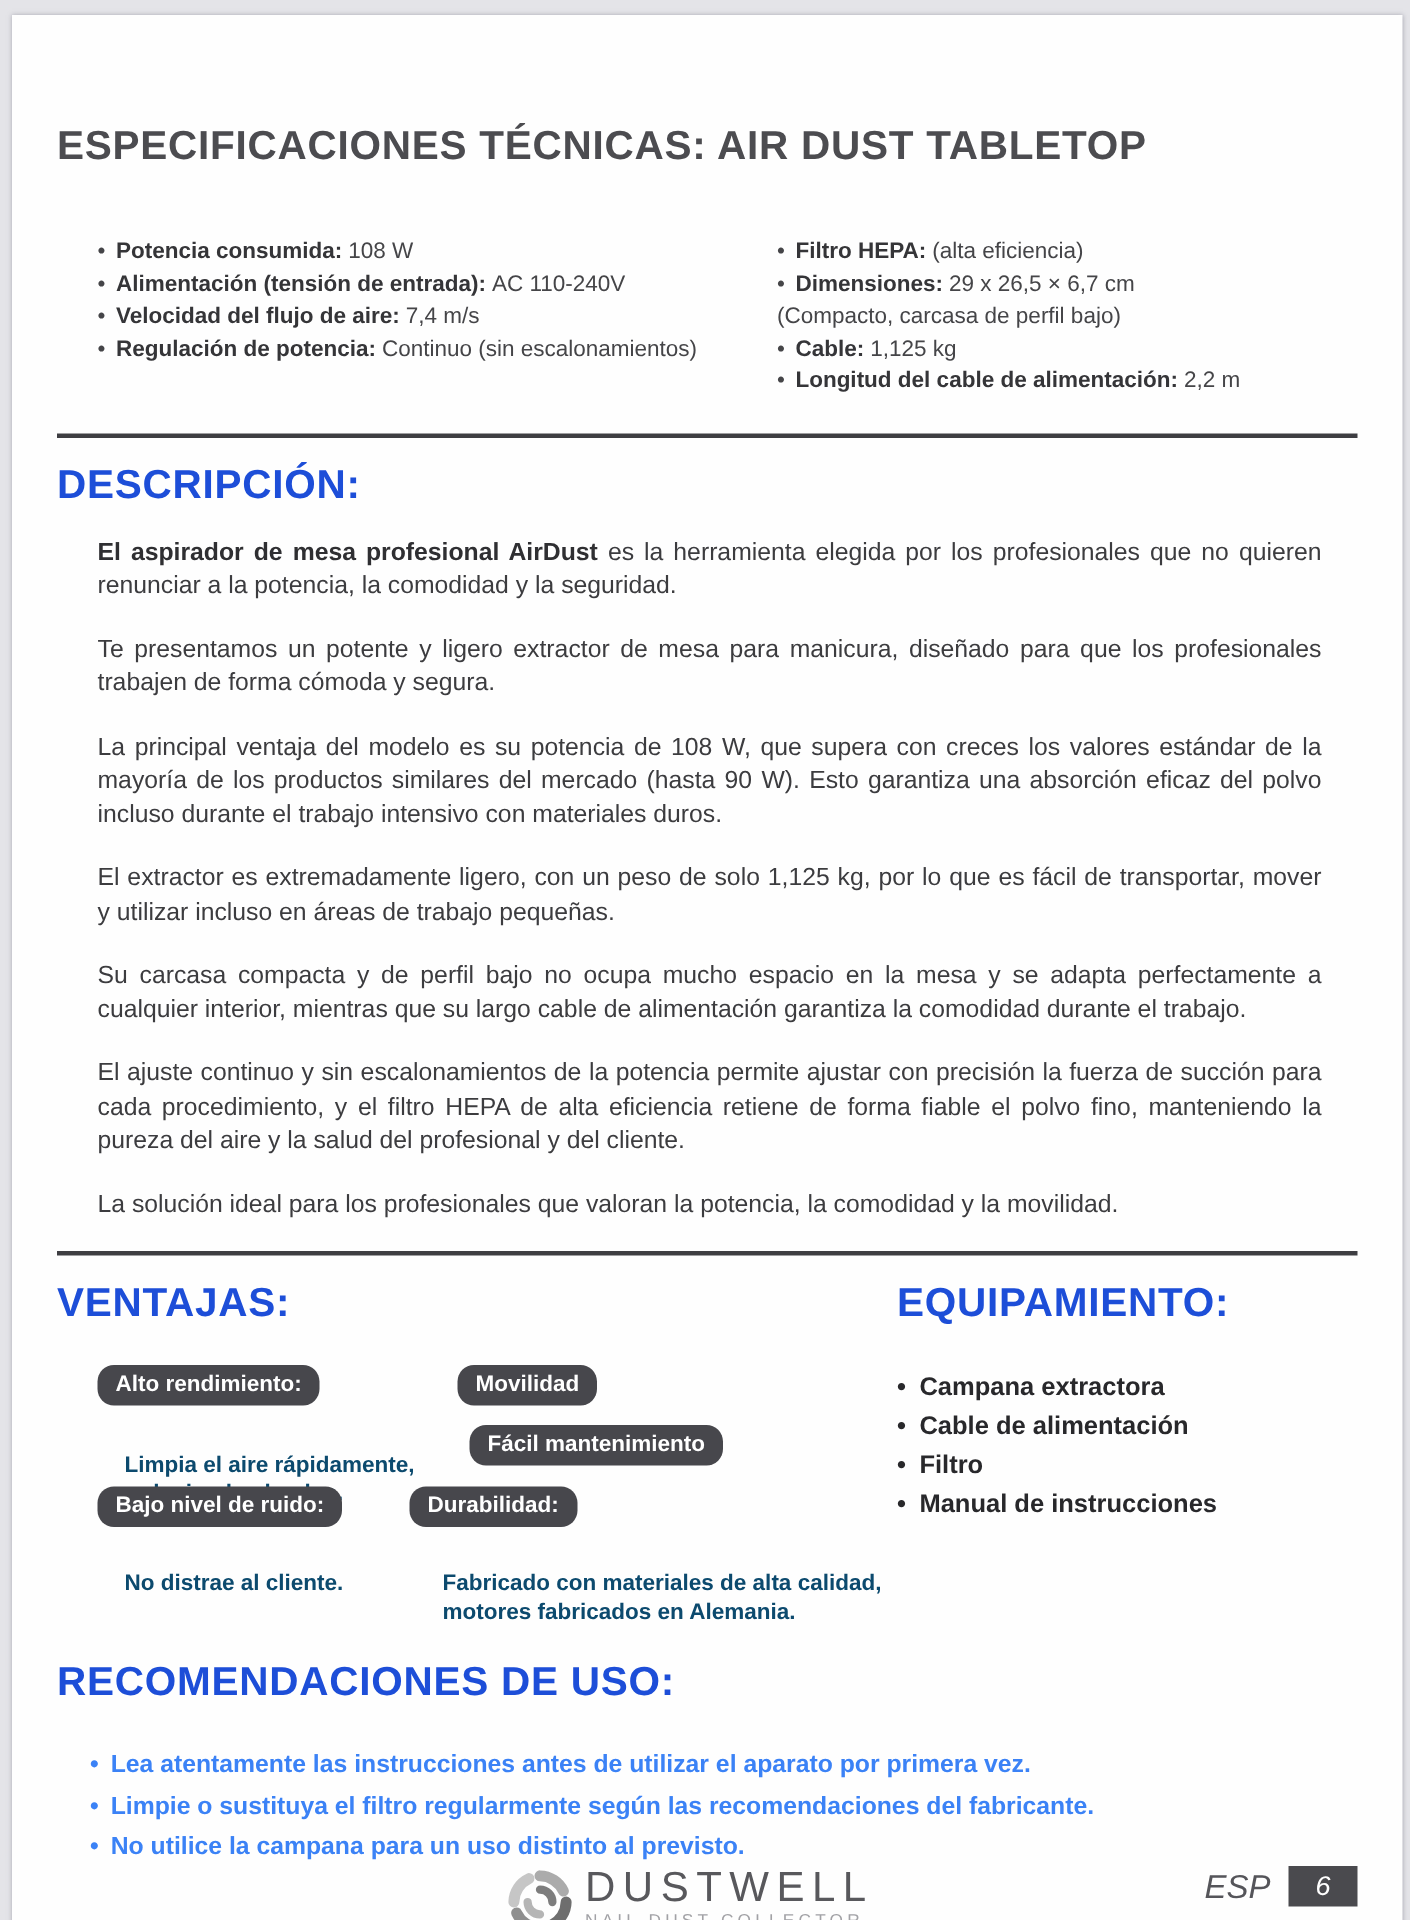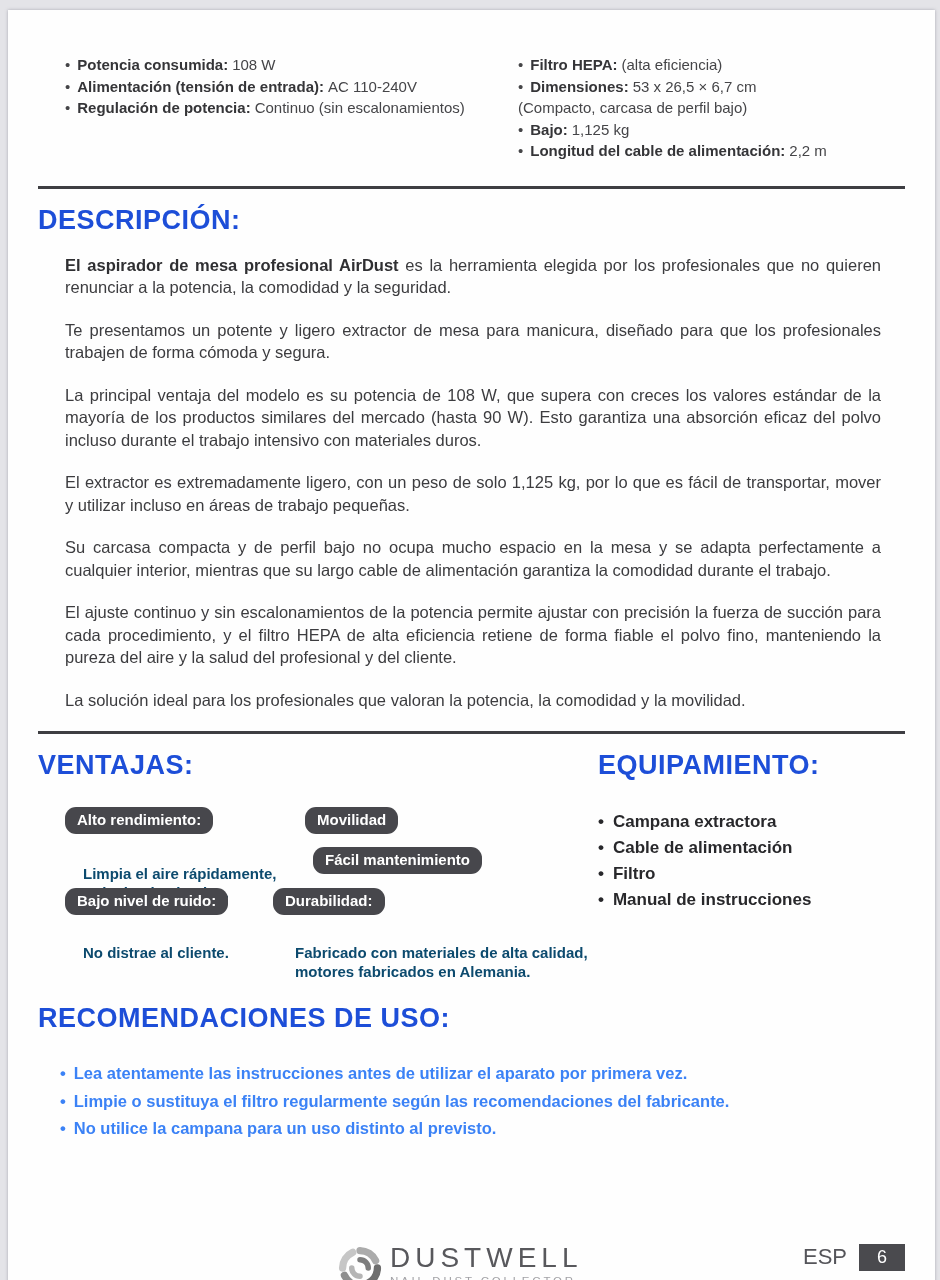--- a/index.html
+++ b/index.html
@@ -80,44 +80,46 @@
   .footer { position:absolute; left:0; right:0; top:1228px; height:62px; }
   .brand { position:absolute; left:330px; top:4px; display:flex; align-items:flex-start; }
   .brand-swirl { margin-top:4px; }
   .brand-text { margin-left:8px; }
   .brand-name {
     font-size:28px; color:#58585c; letter-spacing:5px; font-weight:normal;
   }
   .brand-sub {
     font-size:11.5px; color:#a2a2a6; letter-spacing:2.8px; margin-top:1px;
   }
-  .pageno { position:absolute; right:30px; top:6px; display:flex; align-items:flex-start; }
+  .pageno { position:absolute; right:30px; top:6px; display:flex; align-items:flex-end;font-style:italic; }
   .pageno-lang { font-size:22px; color:#55555a; margin-right:12px; }
   .pageno-box {
     width:46px; height:27px; background:#4a4a4e; color:#fff;
     font-size:18px; display:flex; align-items:center; justify-content:center;
   }
 </style>
 </head>
 <body>
 
 <div class="page">
 
+  <h1 class="doc-title">ESPECIFICACIONES TÉCNICAS: AIR DUST TABLETOP</h1>
 
   <div class="specs">
     <div class="specs-col left">
       <div class="spec-line"><span class="bullet">•</span><span class="lbl">Potencia consumida:</span><span class="val">108 W</span></div>
       <div class="spec-line"><span class="bullet">•</span><span class="lbl">Alimentación (tensión de entrada):</span><span class="val">AC 110-240V</span></div>
+      <div class="spec-line"><span class="bullet">•</span><span class="lbl">Velocidad del flujo de aire:</span><span class="val">7,4 m/s</span></div>
       <div class="spec-line"><span class="bullet">•</span><span class="lbl">Regulación de potencia:</span><span class="val">Continuo (sin escalonamientos)</span></div>
     </div>
     <div class="specs-col right">
       <div class="spec-line"><span class="bullet">•</span><span class="lbl">Filtro HEPA:</span><span class="val">(alta eficiencia)</span></div>
-      <div class="spec-line"><span class="bullet">•</span><span class="lbl">Dimensiones:</span><span class="val">53 x 26,5 × 6,7 cm</span></div>
+      <div class="spec-line"><span class="bullet">•</span><span class="lbl">Dimensiones:</span><span class="val">29 x 26,5 × 6,7 cm</span></div>
       <div class="spec-line continuation"><span>(Compacto, carcasa de perfil bajo)</span></div>
-      <div class="spec-line"><span class="bullet">•</span><span class="lbl">Bajo:</span><span class="val">1,125 kg</span></div>
+      <div class="spec-line"><span class="bullet">•</span><span class="lbl">Cable:</span><span class="val">1,125 kg</span></div>
       <div class="spec-line"><span class="bullet">•</span><span class="lbl">Longitud del cable de alimentación:</span><span class="val">2,2 m</span></div>
     </div>
   </div>
 
   <hr class="rule">
 
   <h2 class="section-heading">DESCRIPCIÓN:</h2>
 
   <div class="desc-body">
     <p><span class="lead">El aspirador de mesa profesional AirDust</span><span> es la herramienta elegida por los profesionales que no quieren renunciar a la potencia, la comodidad y la seguridad.</span></p>

